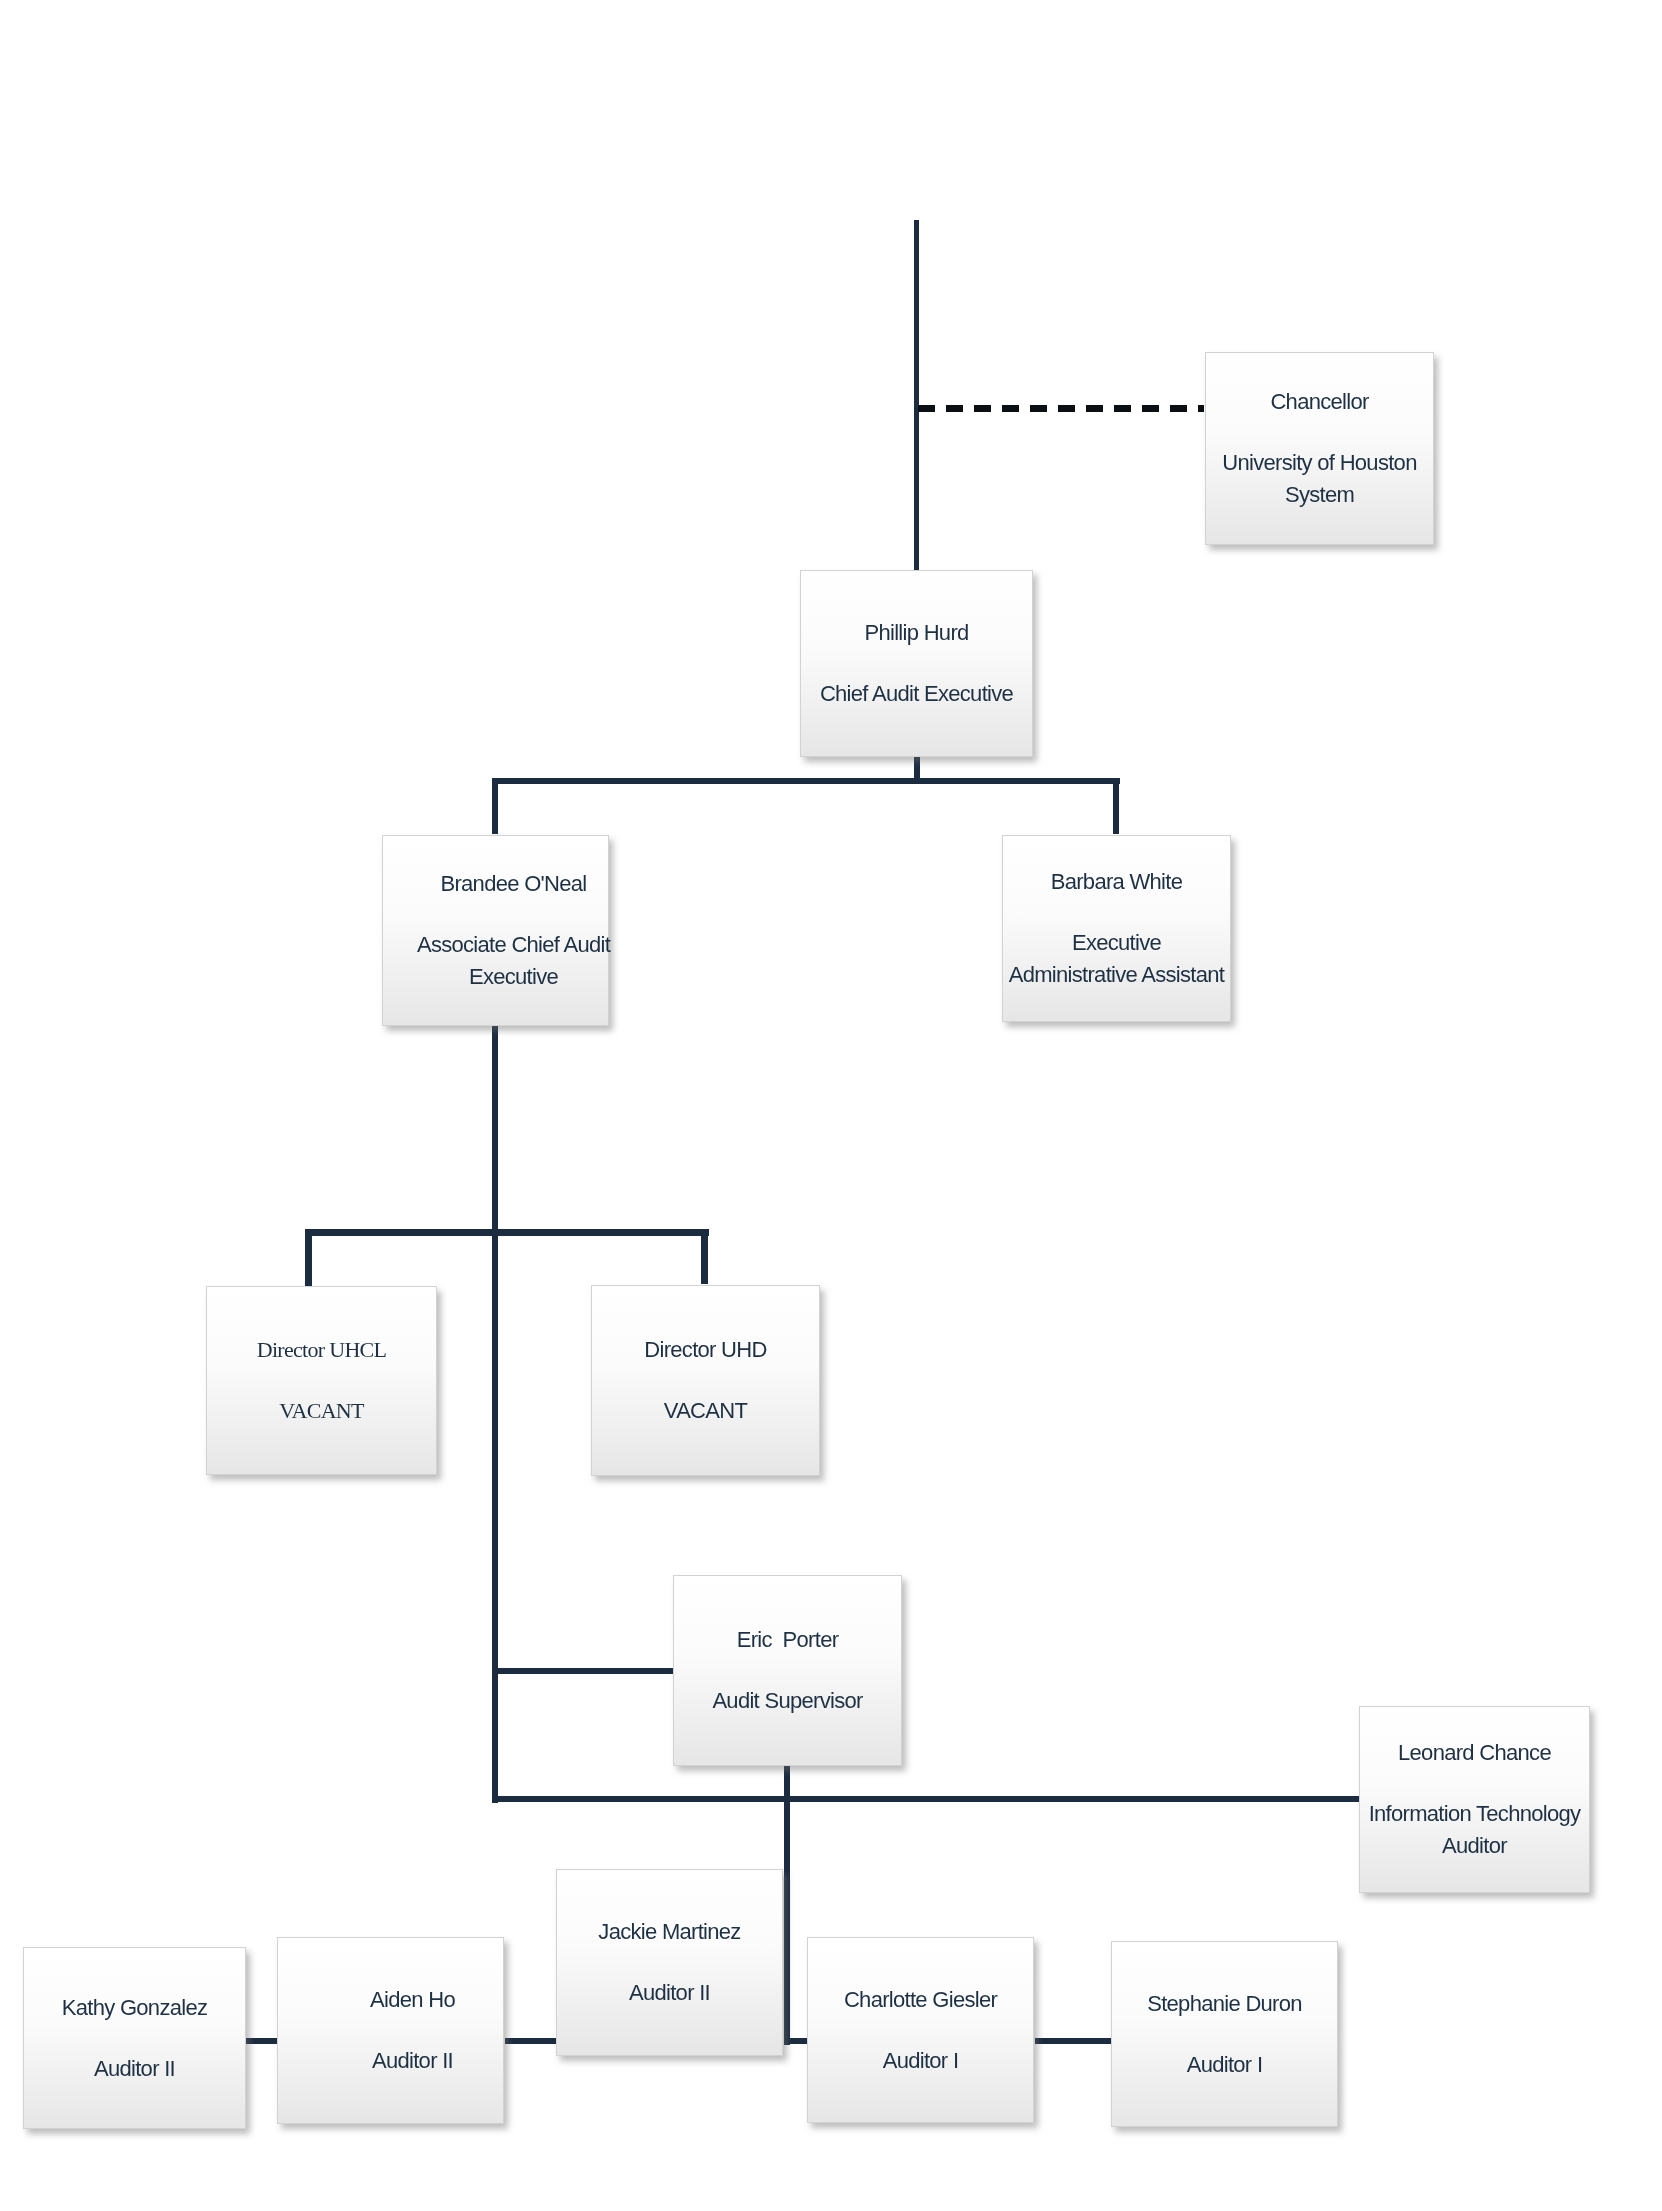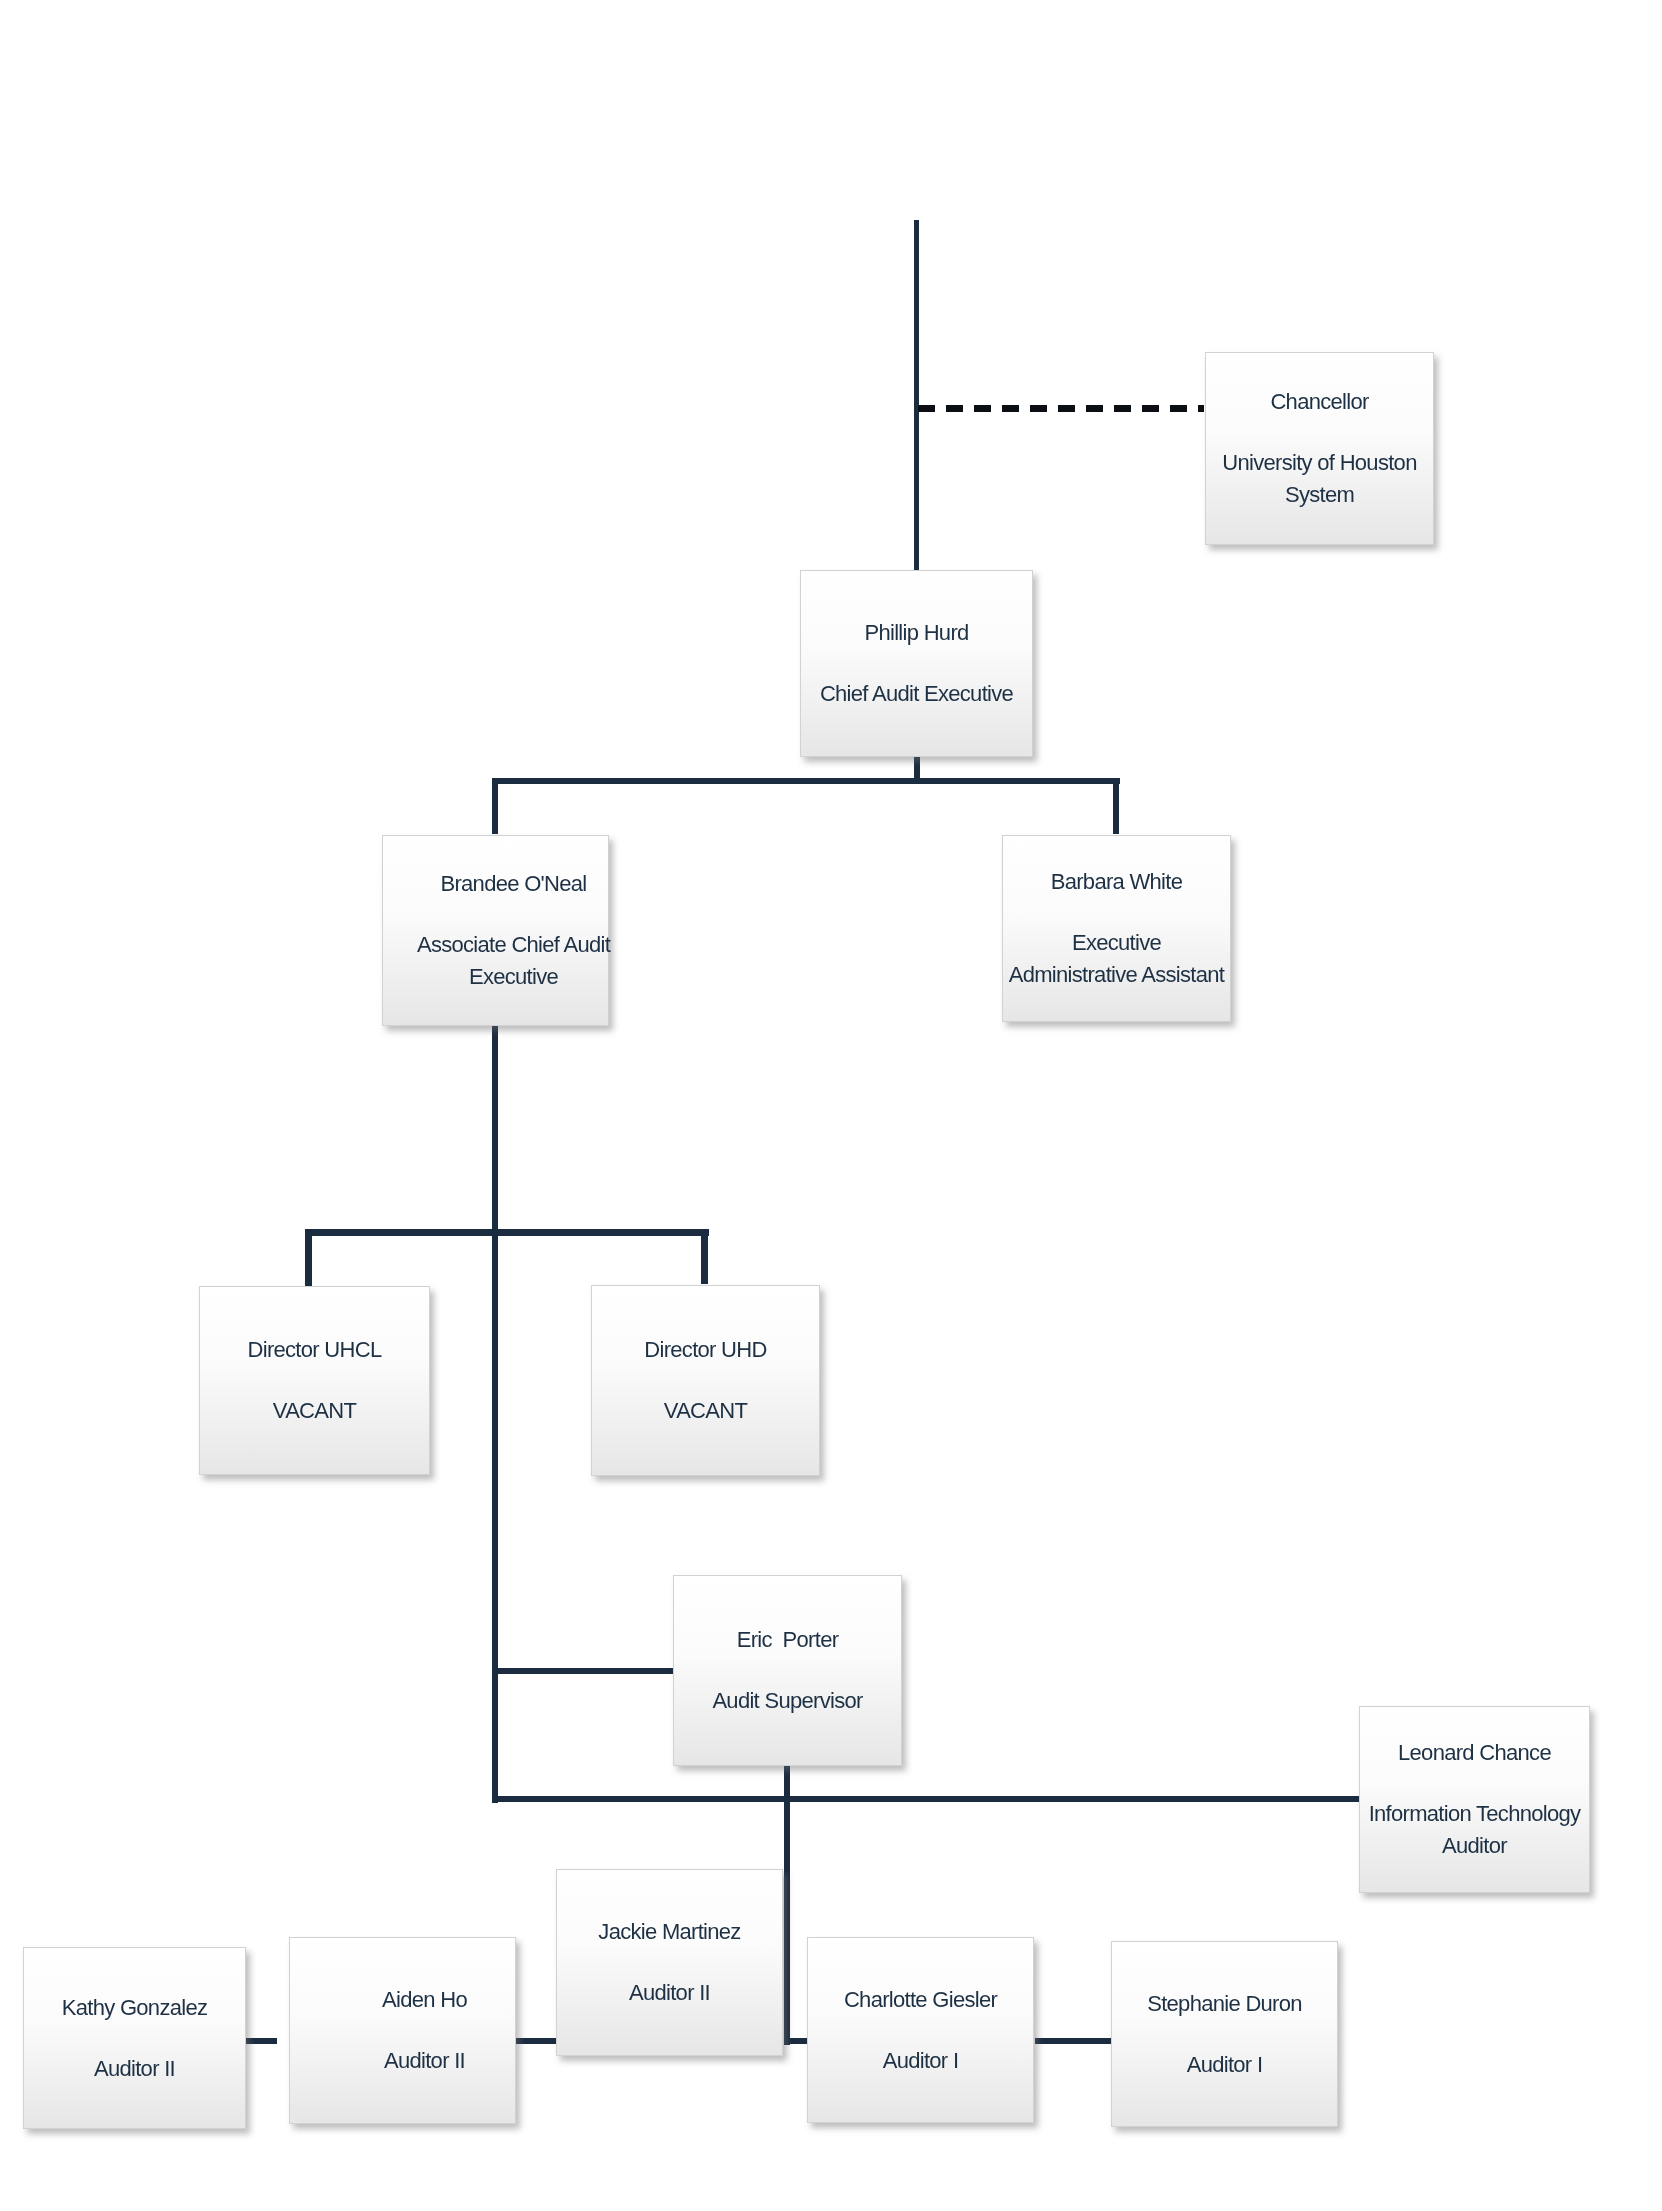--- a/index.html
+++ b/index.html
@@ -76,42 +76,42 @@
     <div class="node" style="left: 382px; top: 835px; width: 227px; height: 191px; border-color: rgb(210, 210, 210); padding-left: 36px;">
       <div class="primary">Brandee O'Neal</div>
       <div class="secondary">Associate Chief Audit
 Executive</div>
     </div>
     <div class="node" style="left: 1002px; top: 835px; width: 229px; height: 187px; border-color: rgb(210, 210, 210);">
       <div class="primary">Barbara White</div>
       <div class="secondary">Executive
 Administrative Assistant</div>
     </div>
-    <div class="node" style="left: 199px; top: 1286px; width: 231px; height: 189px; border-color: rgb(210, 210, 210);">
+    <div class="node" style="left: 206px; top: 1286px; width: 231px; height: 189px; border-color: rgb(210, 210, 210); font-family: Liberation Serif, serif;">
       <div class="primary">Director UHCL</div>
       <div class="secondary">VACANT</div>
     </div>
     <div class="node" style="left: 591px; top: 1285px; width: 229px; height: 191px; border-color: rgb(210, 210, 210);">
       <div class="primary">Director UHD</div>
       <div class="secondary">VACANT</div>
     </div>
     <div class="node" style="left: 673px; top: 1575px; width: 229px; height: 191px; border-color: rgb(210, 210, 210);">
       <div class="primary">Eric  Porter</div>
       <div class="secondary">Audit Supervisor</div>
     </div>
     <div class="node" style="left: 1359px; top: 1706px; width: 231px; height: 187px; border-color: rgb(210, 210, 210);">
       <div class="primary">Leonard Chance</div>
       <div class="secondary">Information Technology
 Auditor</div>
     </div>
     <div class="node" style="left: 23px; top: 1947px; width: 223px; height: 182px; border-color: rgb(210, 210, 210);">
       <div class="primary">Kathy Gonzalez</div>
       <div class="secondary">Auditor II</div>
     </div>
-    <div class="node" style="left: 289px; top: 1937px; width: 227px; height: 187px; border-color: rgb(210, 210, 210); padding-left: 44px;">
+    <div class="node" style="left: 277px; top: 1937px; width: 227px; height: 187px; border-color: rgb(210, 210, 210); padding-left: 44px;">
       <div class="primary">Aiden Ho</div>
       <div class="secondary">Auditor II</div>
     </div>
     <div class="node" style="left: 556px; top: 1869px; width: 227px; height: 187px; border-color: rgb(210, 210, 210);">
       <div class="primary">Jackie Martinez</div>
       <div class="secondary">Auditor II</div>
     </div>
     <div class="node" style="left: 807px; top: 1937px; width: 227px; height: 186px; border-color: rgb(210, 210, 210);">
       <div class="primary">Charlotte Giesler</div>
       <div class="secondary">Auditor I</div>

